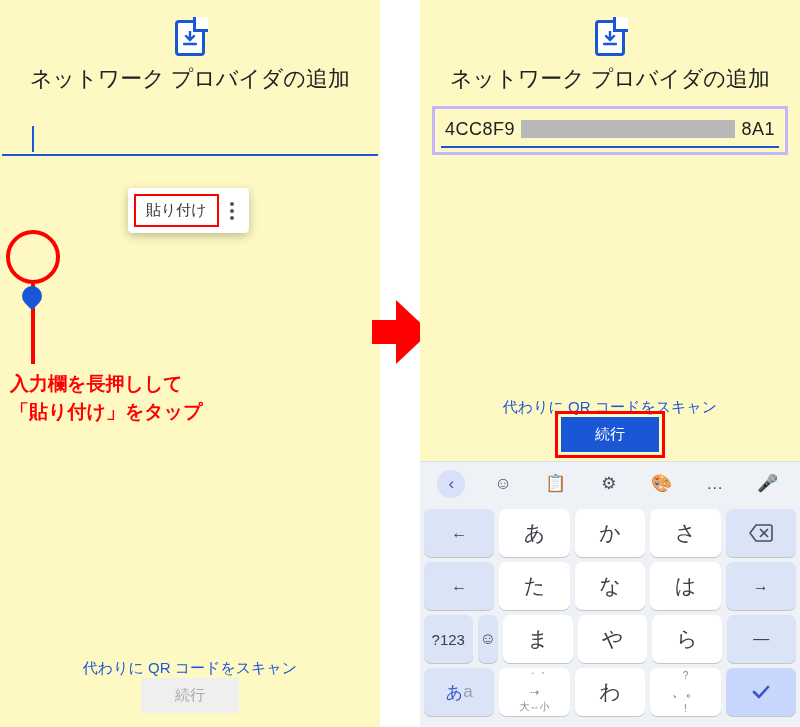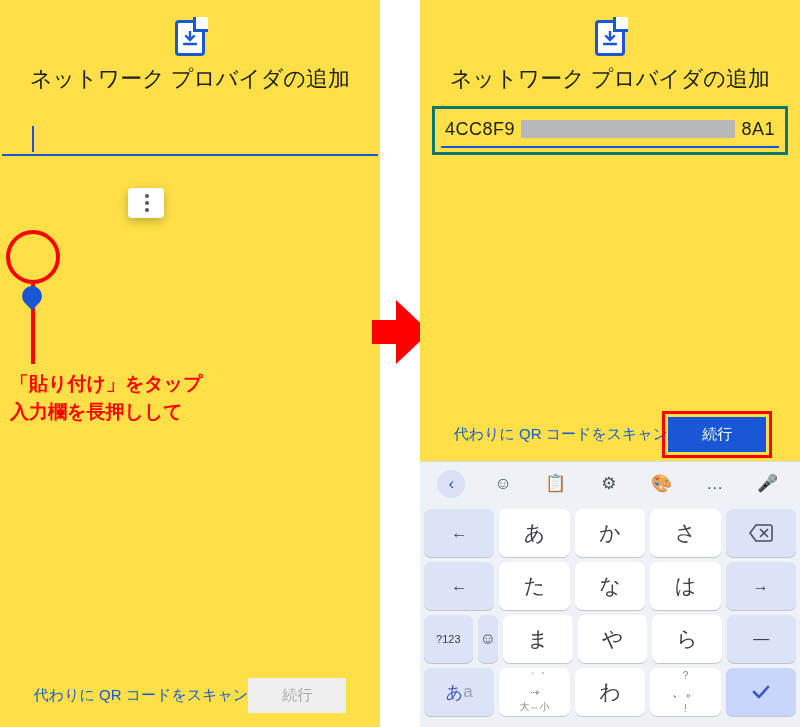--- a/index.html
+++ b/index.html
@@ -10,21 +10,21 @@
     font-family: -apple-system, "Helvetica Neue", Arial, sans-serif;
     position: relative;
     overflow: hidden;
     color: #202124;
   }
   .panel {
     position: absolute;
     top: 0;
     width: 380px;
     height: 727px;
-    background: #fde047;
+    background: #fef9c3;
   }
   .panel.left { left: 0; }
   .panel.right { right: 0; }
 
   
   .sim-icon {
     display: block;
     margin: 20px auto 6px;
     width: 30px; height: 36px;
     border: 3px solid #1a57d6;
@@ -119,39 +119,40 @@
 
   .instruction {
     position:absolute; left:10px; top:370px;
     color:#ff0000; font-weight:600; font-size:19px;
     line-height:1.45;
   }
 
   
   .input-box {
     margin: 12px 12px 0;
-    border: 3px solid #0f766e;
+    border: 3px solid #c4b5fd;
     padding: 6px 6px 4px;
     position: relative;
   }
   .input-box .line {
     border-bottom: 2.5px solid #1a57d6;
     padding: 4px 4px 6px;
     display:flex; align-items:center;
     font-size:18px; letter-spacing:0.5px;
   }
   .redact {
     flex:1; height:18px; background:#b8b8b8; margin:0 6px;
   }
 
   
   .bottom-row {
     position:absolute; bottom:14px; left:0; right:0;
-    display:flex; align-items:center; justify-content:center;
+    display:flex; align-items:center; justify-content:space-between;
     padding: 0 14px;
+    flex-direction: column;
   }
   .right .bottom-row { bottom: 275px; }
   .qr-link { color:#1a57d6; font-size:15px; }
   .cont-btn {
     font-size:15px; padding:8px 34px;
     border-radius:0;
     font-family:Liberation Serif, serif;
   }
   .cont-btn.disabled { color:#a9a9a9; background:#efefef; }
   .cont-btn.enabled {
@@ -221,37 +222,38 @@
 
 <div class="panel left">
   <div class="sim-icon">
     <svg width="14" height="15" viewBox="0 0 14 15">
         <path d="M7 0v9M3 5l4 4 4-4M1 13h12" stroke="#1a57d6" stroke-width="2.4" fill="none" stroke-linecap="round"></path>
       </svg>
   </div>
   <h1 class="title">ネットワーク プロバイダの追加</h1>
 
   <div class="paste-popup">
+    <div class="paste-btn">貼り付け</div>
     <div class="dots-vert">
         <span></span>
         <span></span>
         <span></span>
       </div>
   </div>
 
   <div class="red-circle"></div>
   <div class="input-line">
     <div class="blue-caret"></div>
   </div>
   <div class="blue-drop"></div>
   <div class="red-vline"></div>
 
   <div class="instruction">
+    <div>入力欄を長押しして</div>
     <div>「貼り付け」をタップ</div>
-    <div>入力欄を長押しして</div>
   </div>
 
   <div class="bottom-row">
     <div class="qr-link">代わりに QR コードをスキャン</div>
     <div class="cont-btn disabled">続行</div>
   </div>
 </div>
 
 <div class="big-arrow">
   <div class="shaft"></div>
@@ -303,21 +305,21 @@
         </div>
       </div>
       <div class="kb-row">
         <div class="key fn">←</div>
         <div class="key">た</div>
         <div class="key">な</div>
         <div class="key">は</div>
         <div class="key fn">→</div>
       </div>
       <div class="kb-row">
-        <div class="key fn" style="flex:0.7;font-size:11px">?123</div>
+        <div class="key fn" style="flex:0.7;font-size:15px">?123</div>
         <div class="key fn" style="flex:0.3">☺</div>
         <div class="key">ま</div>
         <div class="key">や</div>
         <div class="key">ら</div>
         <div class="key fn">—</div>
       </div>
       <div class="kb-row">
         <div class="key fn" style="font-size:17px">
           <span style="color:#3a55c8">あ</span>
             <span style="color:#9aa0ad">a</span>

